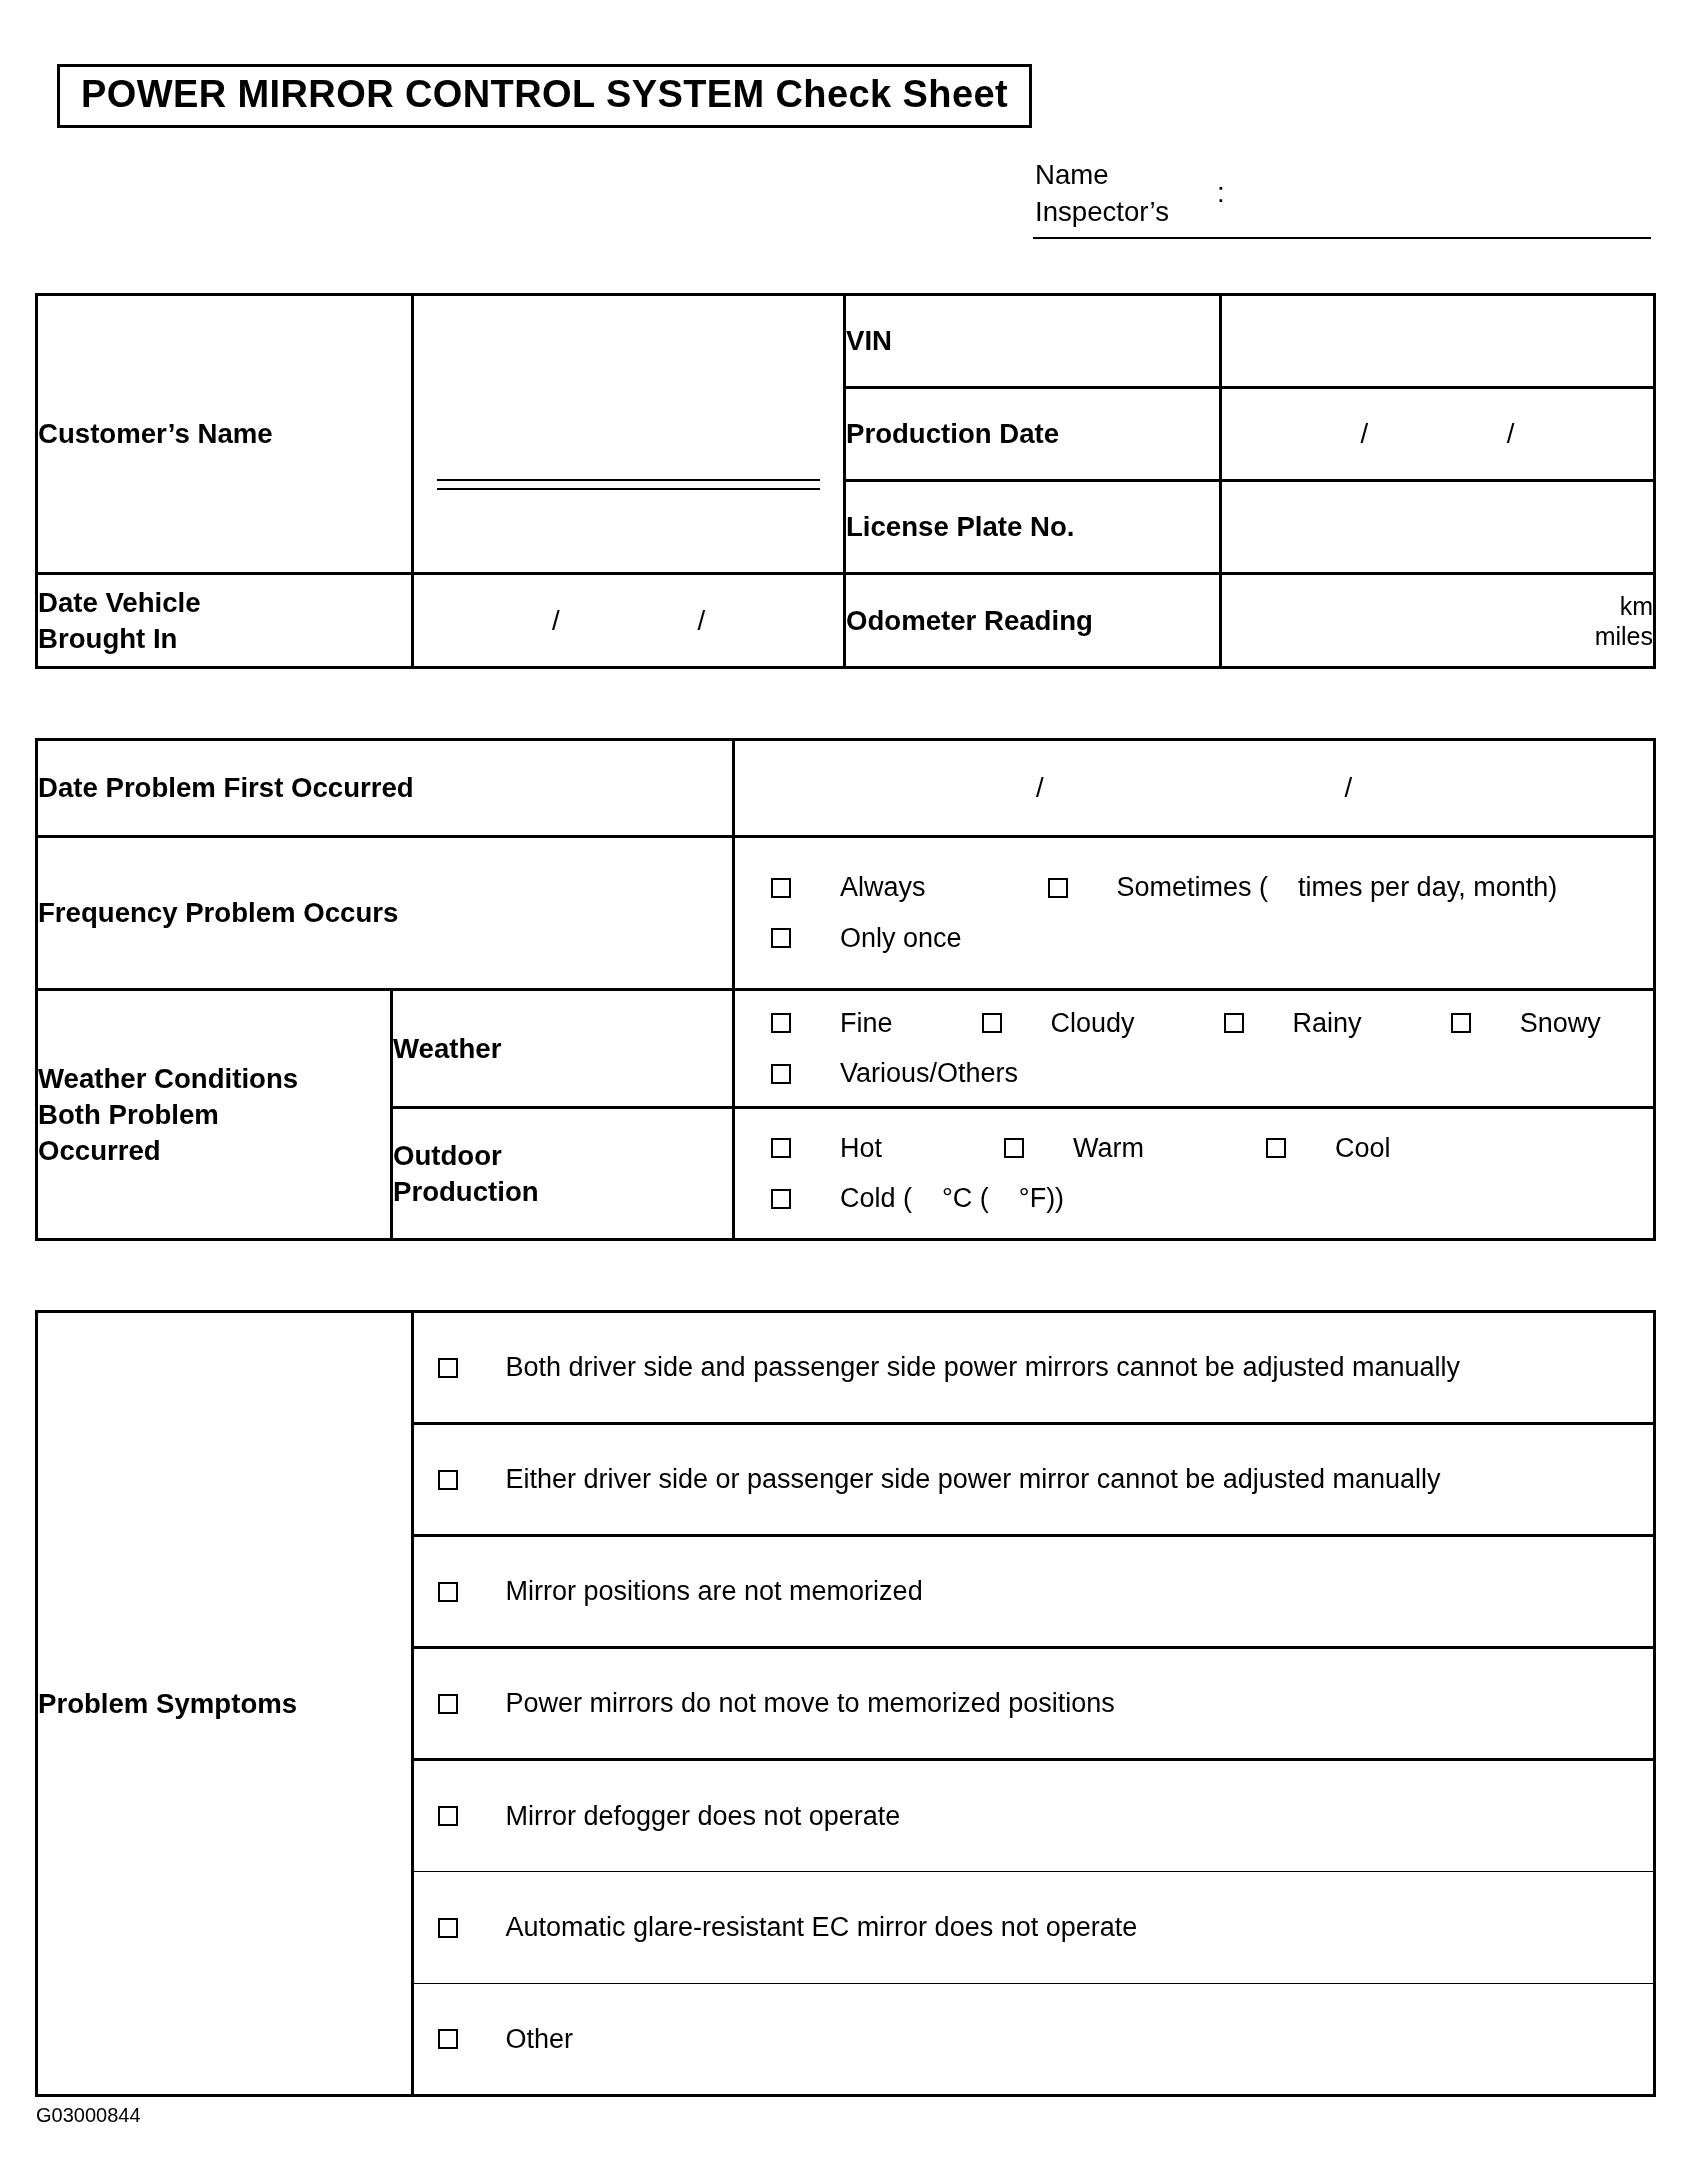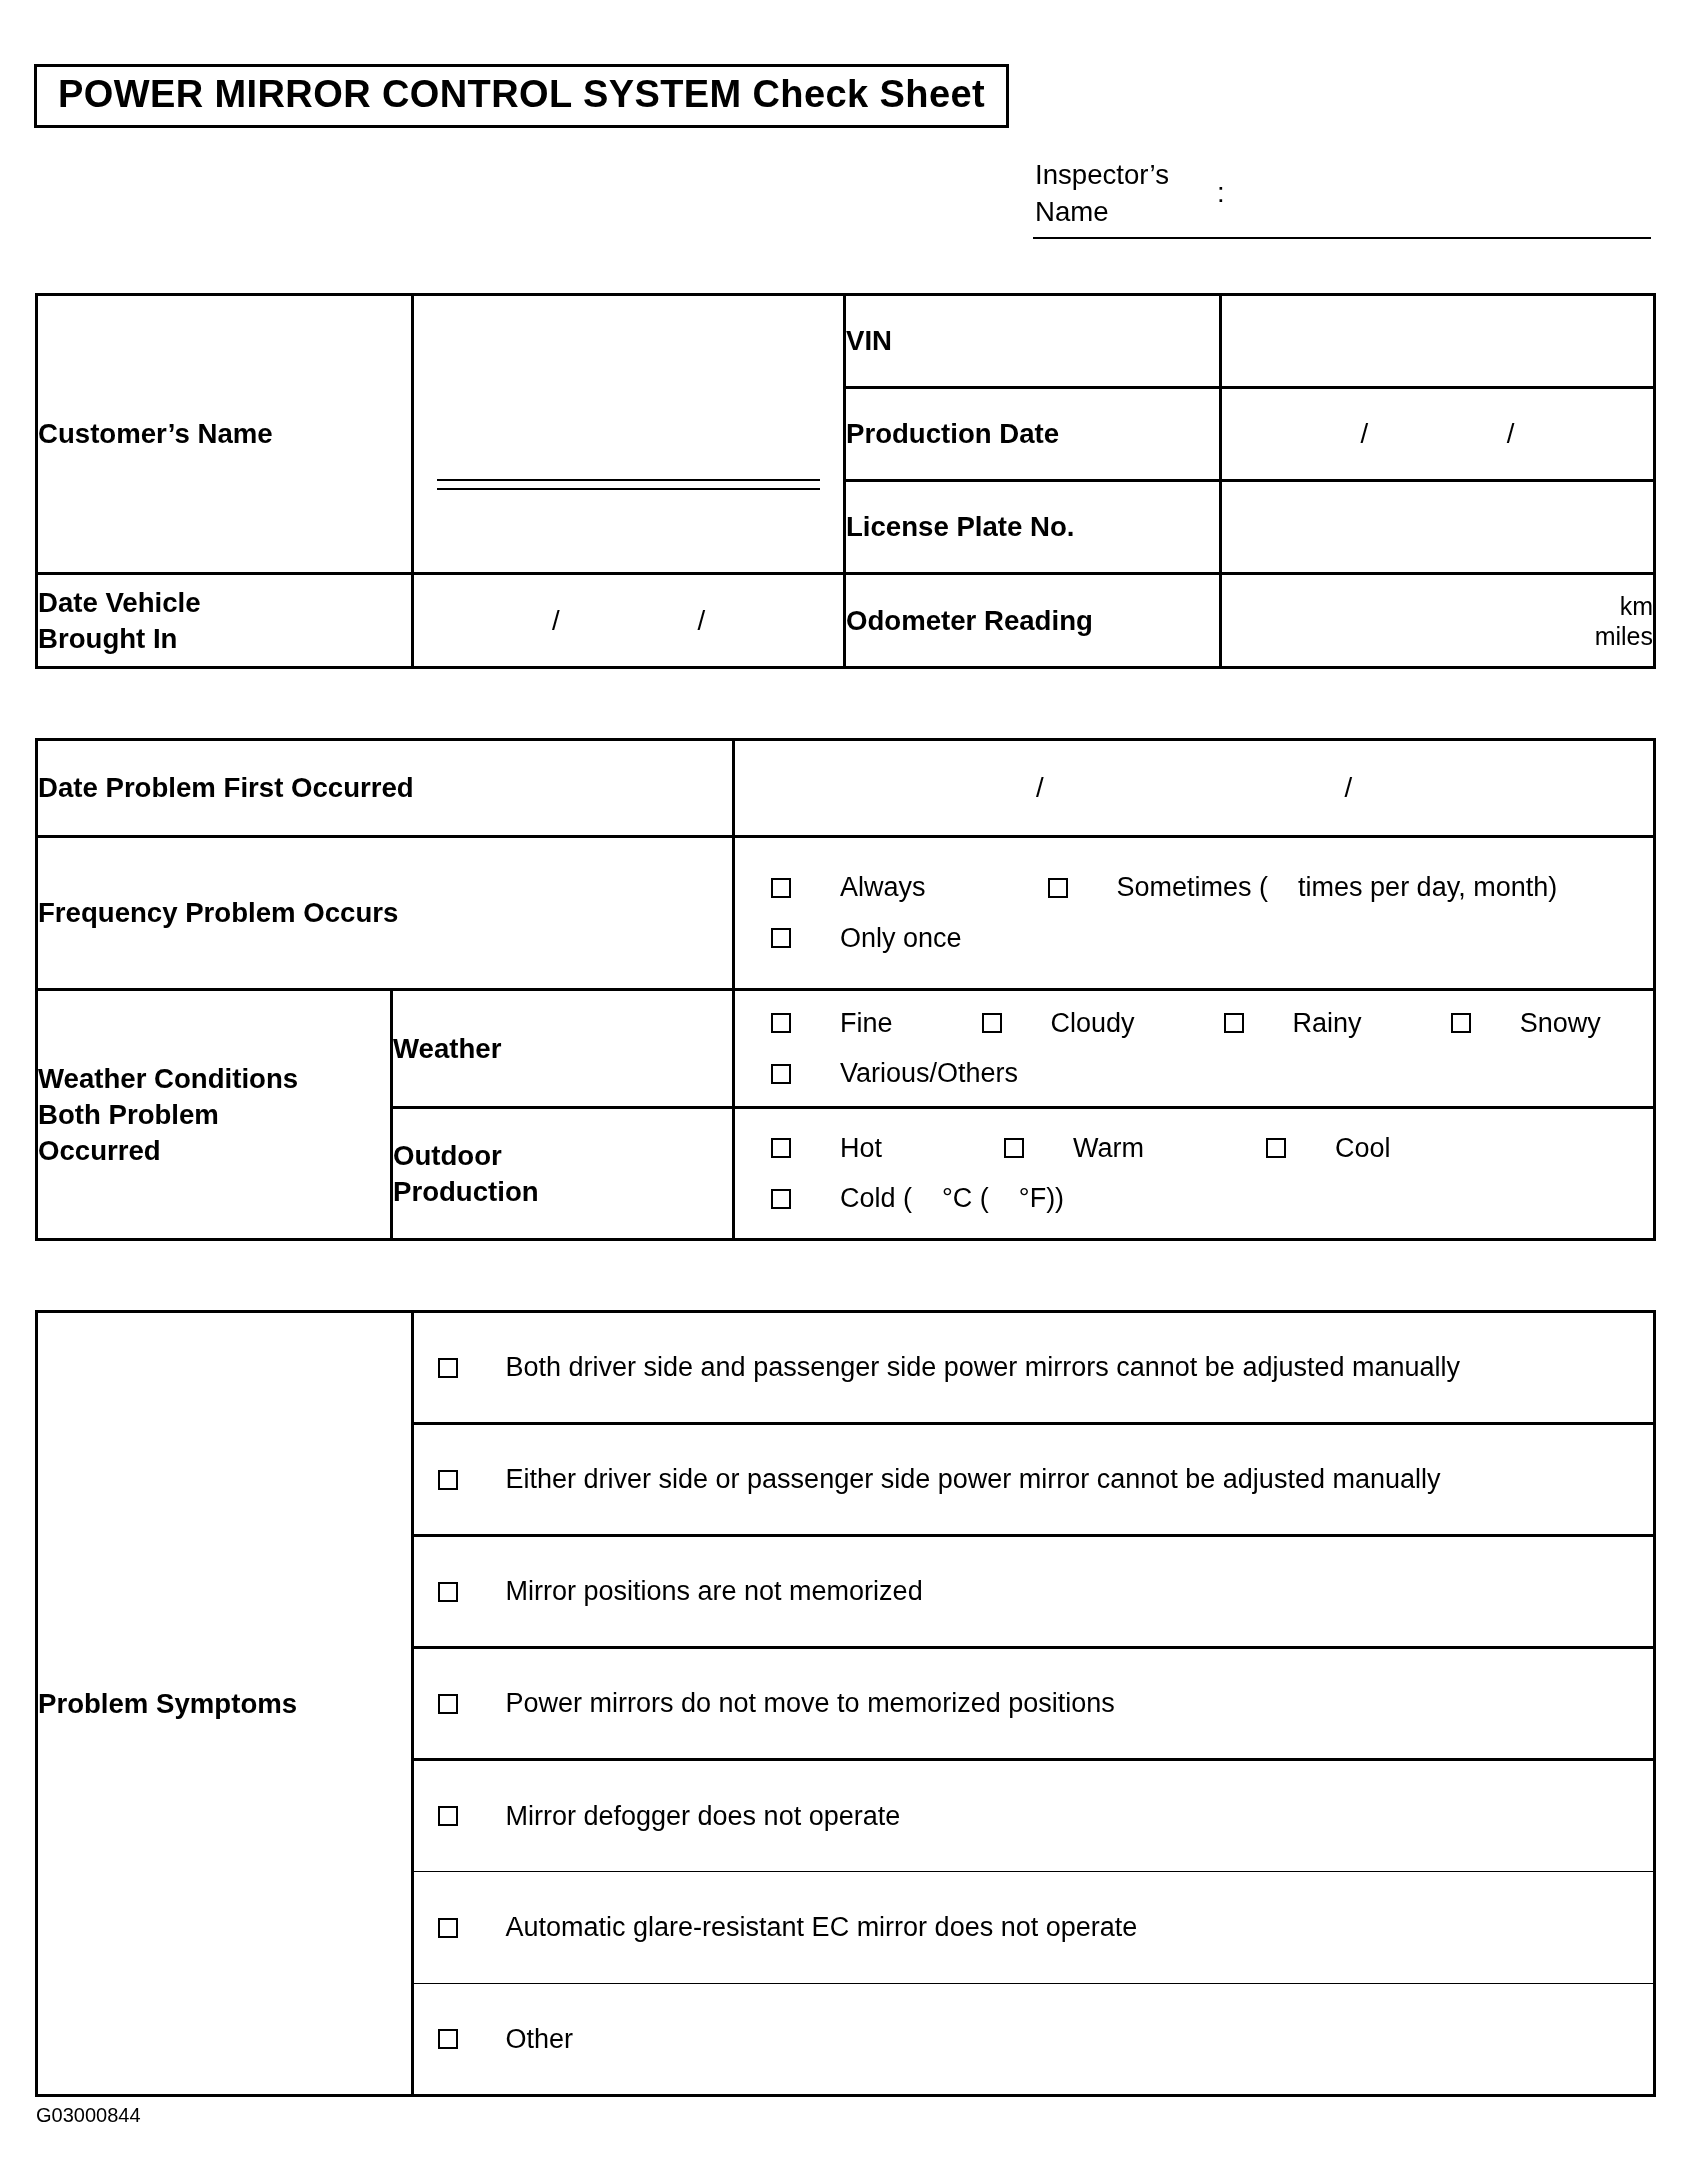--- a/index.html
+++ b/index.html
@@ -9,21 +9,21 @@
     height: 2183px;
     background: #ffffff;
     font-family: "Liberation Sans", sans-serif;
     color: #000;
     overflow: hidden;
   }
 
   
   .title-box {
     position: absolute;
-    left: 34px; top: 64px;
+    left: 57px; top: 64px;
     border: 3.2px solid #000;
     height: 58px;
     line-height: 55px;
     padding: 0 21px;
     font-size: 38px;
     font-weight: bold;
     white-space: nowrap;
     letter-spacing: 0.4px;
   }
 
@@ -92,22 +92,22 @@
 </head>
 <body>
 
 <div class="page">
 
   <div class="title-box">
     <span>POWER MIRROR CONTROL SYSTEM Check Sheet</span>
   </div>
 
   <div class="inspector">
+    <div>Name</div>
     <div>Inspector’s</div>
-    <div>Name</div>
     <span class="ins-colon">:</span>
     <div class="ins-underline"></div>
   </div>
 
   <table class="t1">
     <colgroup>
       <col style="width:376px">
         <col style="width:432px">
         <col style="width:376px">
         <col style="width:434px">

